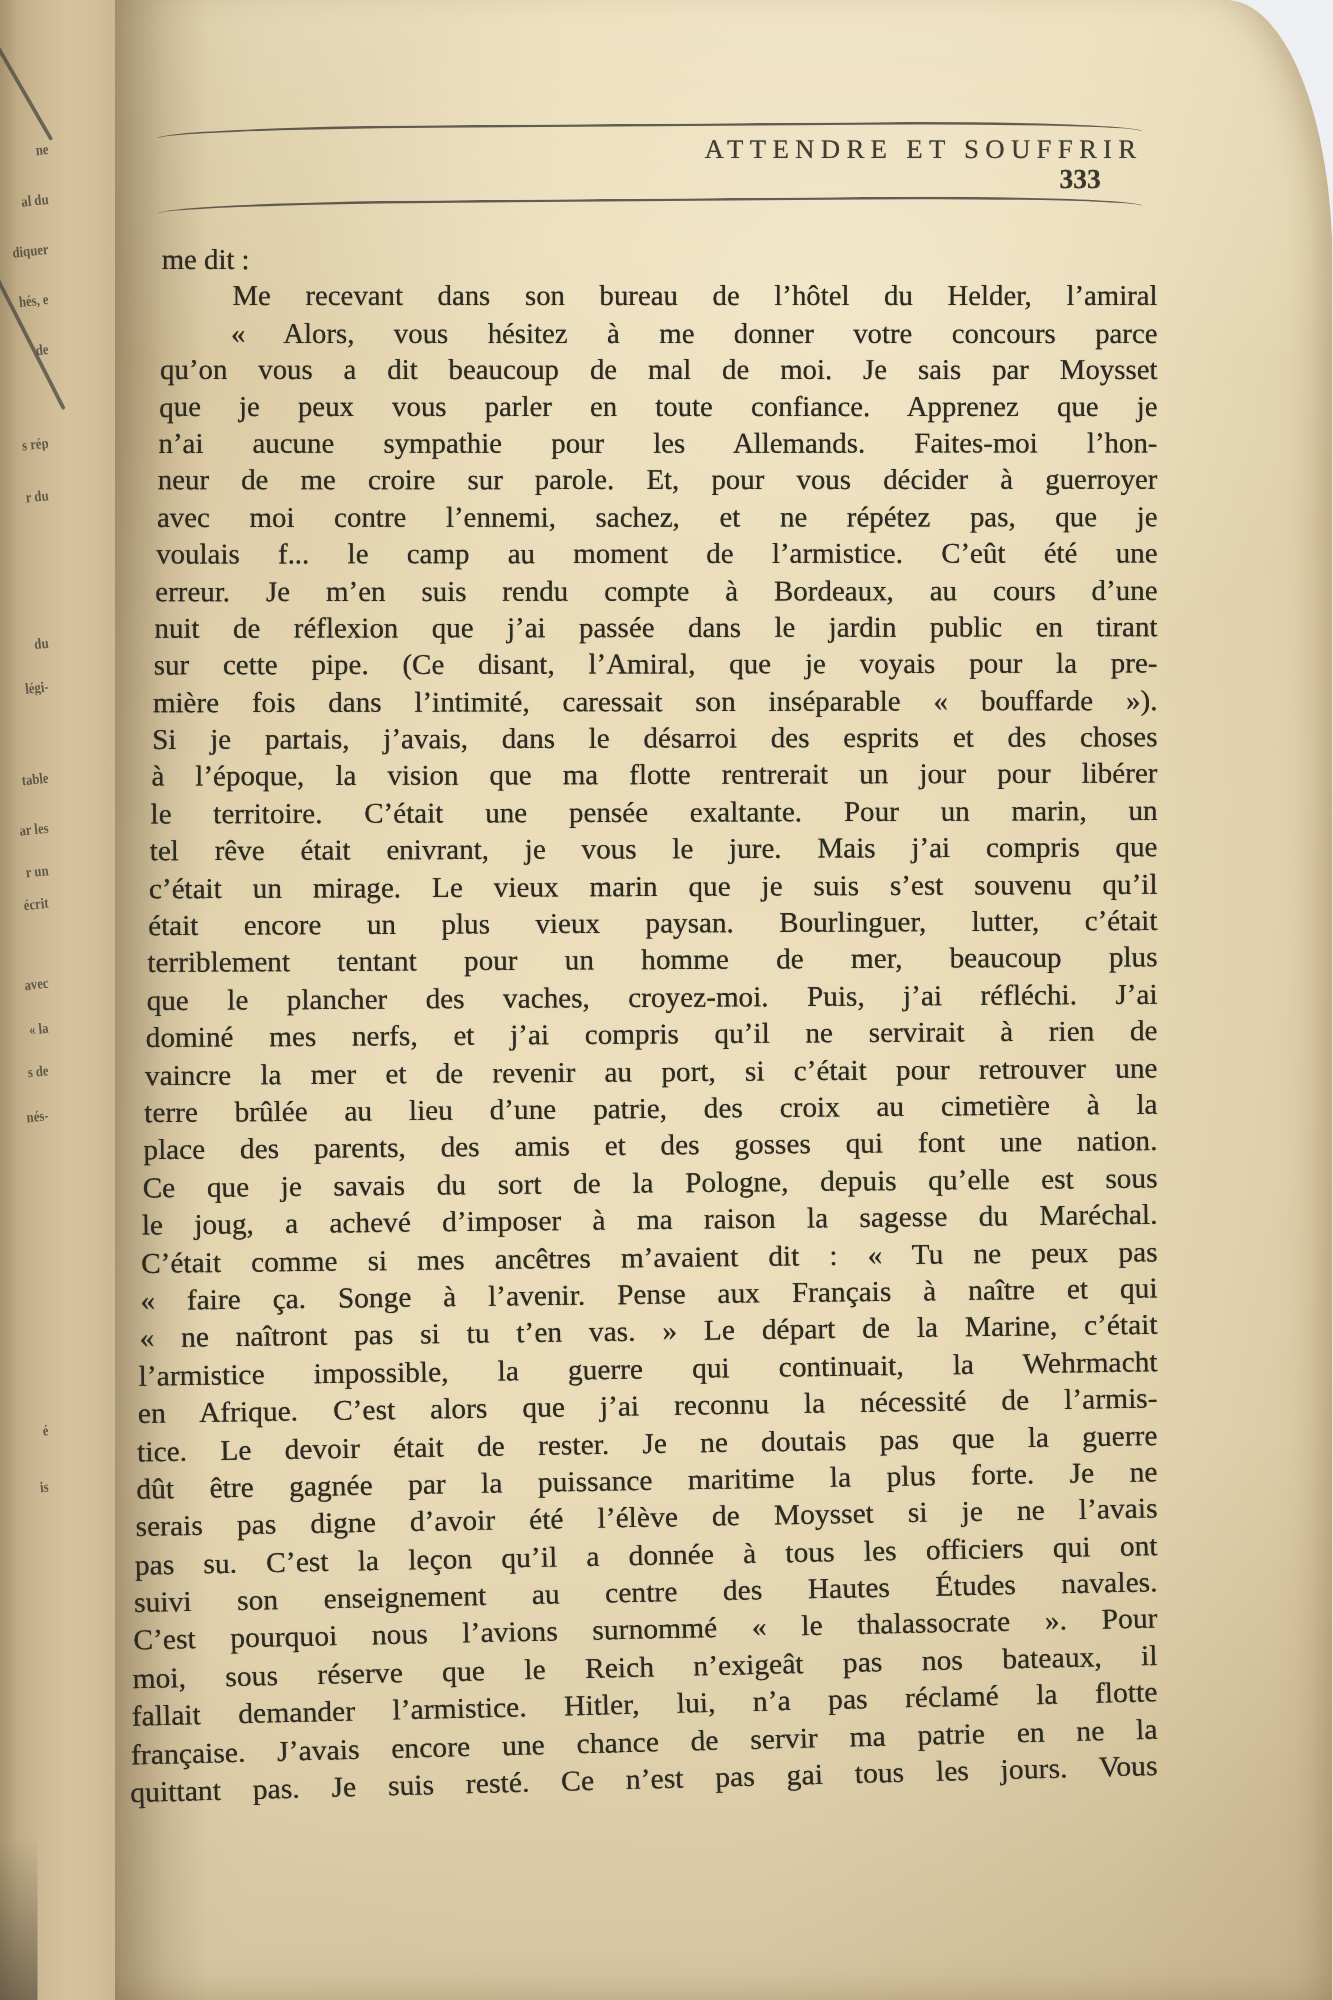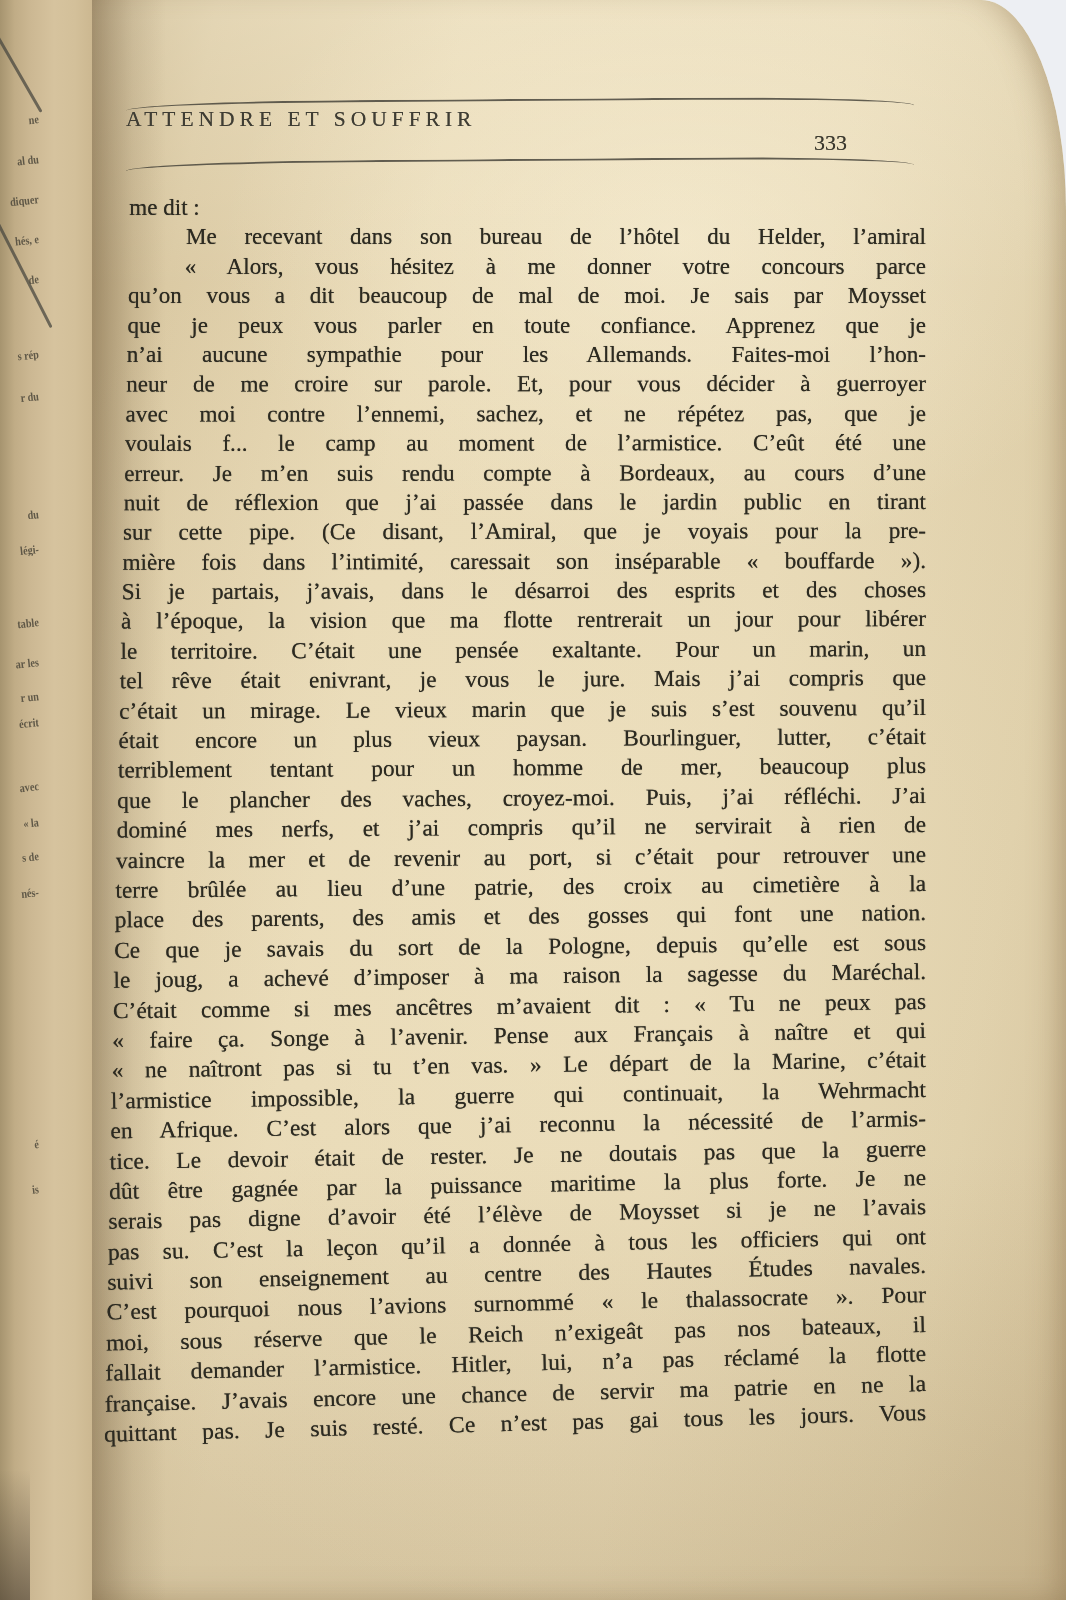--- a/index.html
+++ b/index.html
@@ -49,27 +49,27 @@
 
   
   .rule{
     position:absolute;left:34px;width:788px;height:16px;
     border-top:2.6px solid rgba(66,64,55,.82);
     border-radius:50% / 16px;
   }
   .rule-top{top:99px;transform:rotate(-.4deg);}
   .rule-bottom{top:159px;transform:rotate(-.45deg);}
   .head-title{
-    position:absolute;left:34px;width:788px;top:107px;text-align:left;
+    position:absolute;left:34px;width:788px;top:107px;text-align:right;
     font-size:21.5px;letter-spacing:5px;color:#3f3d34;
     text-shadow:0 0 .6px rgba(63,61,52,.7);
   }
   .folio{
-    position:absolute;left:722px;width:100px;top:130px;text-align:left;
-    font-size:22px;color:#3b392f;text-shadow:0 0 .6px rgba(59,57,47,.7);
+    position:absolute;left:722px;width:100px;top:130px;text-align:center;
+    font-size:22px;color:#3b392f;text-shadow:0 0 .6px rgba(59,57,47,.7);font-weight:bold;
   }
 
   
   .text-block{
     position:absolute;left:38px;top:193px;width:796px;
     font-size:23px;color:#2c2a21;
   }
   .paragraph{position:relative;}
   .para-gap{}
   .text-line{

